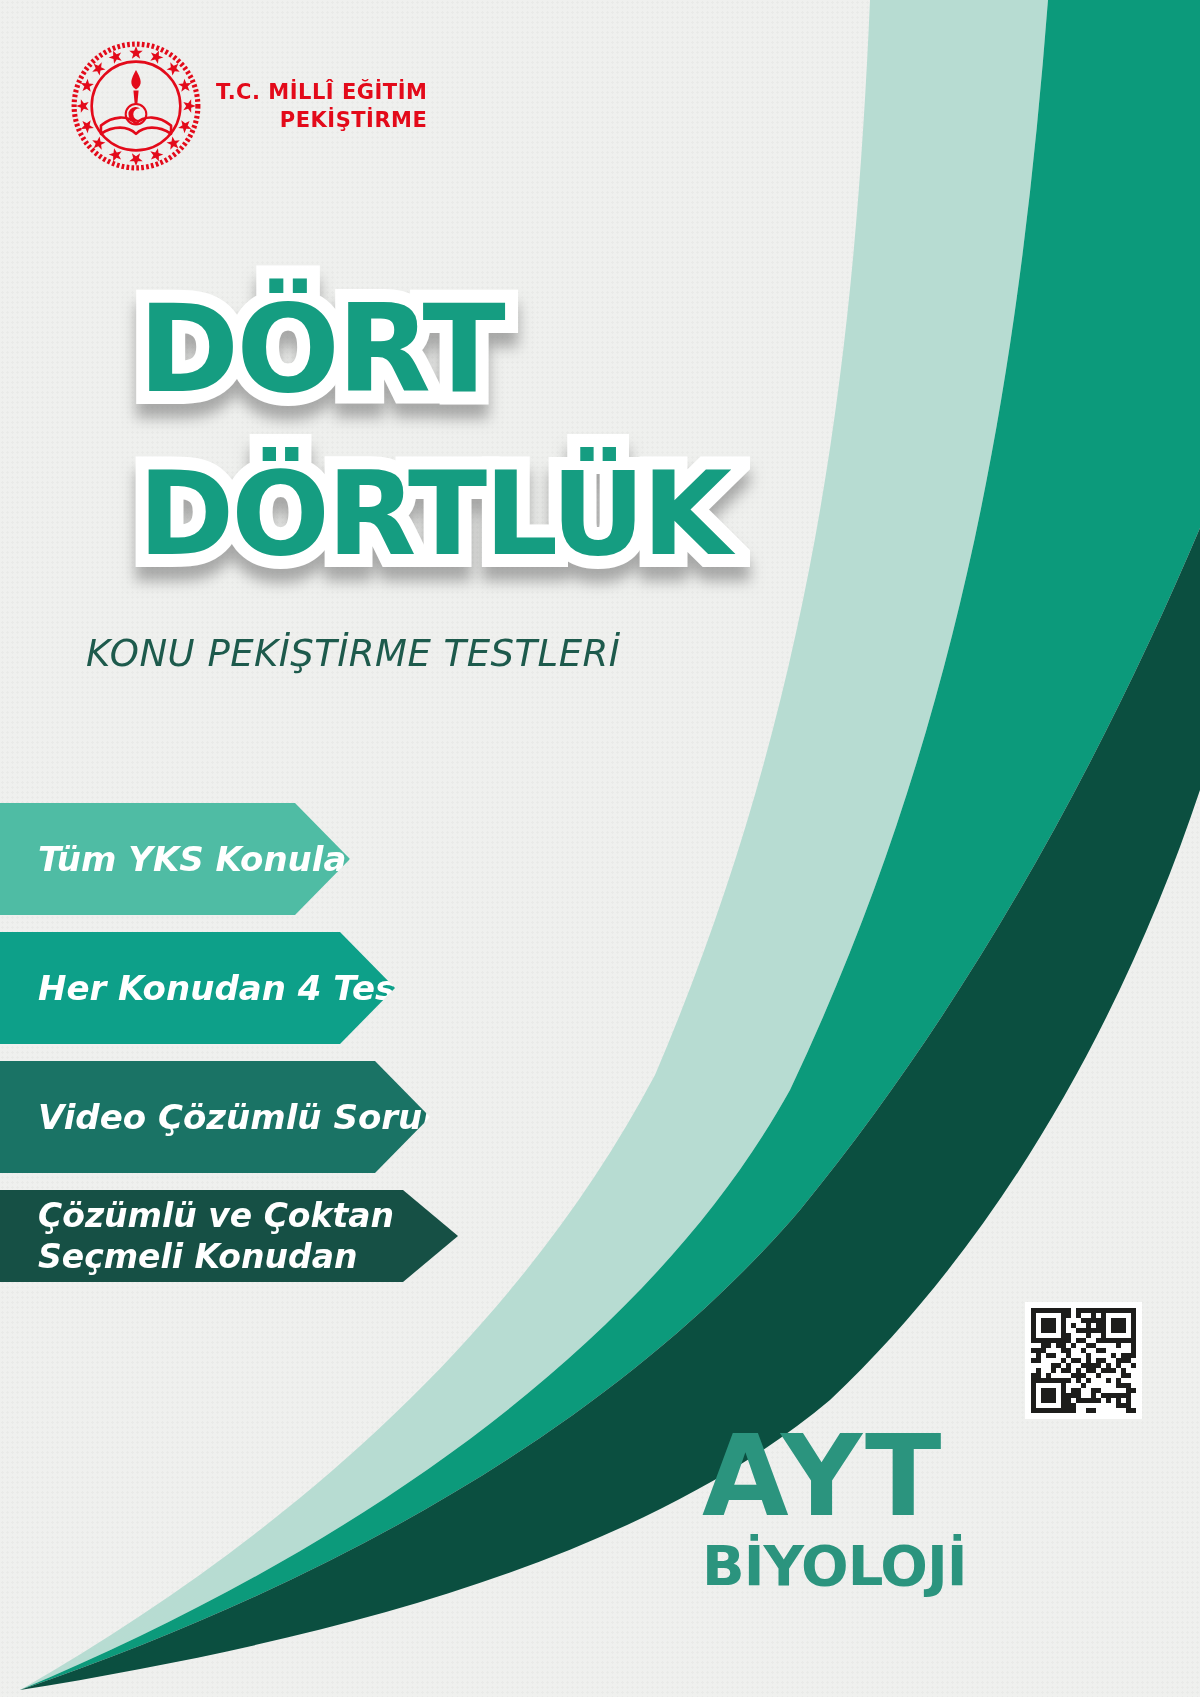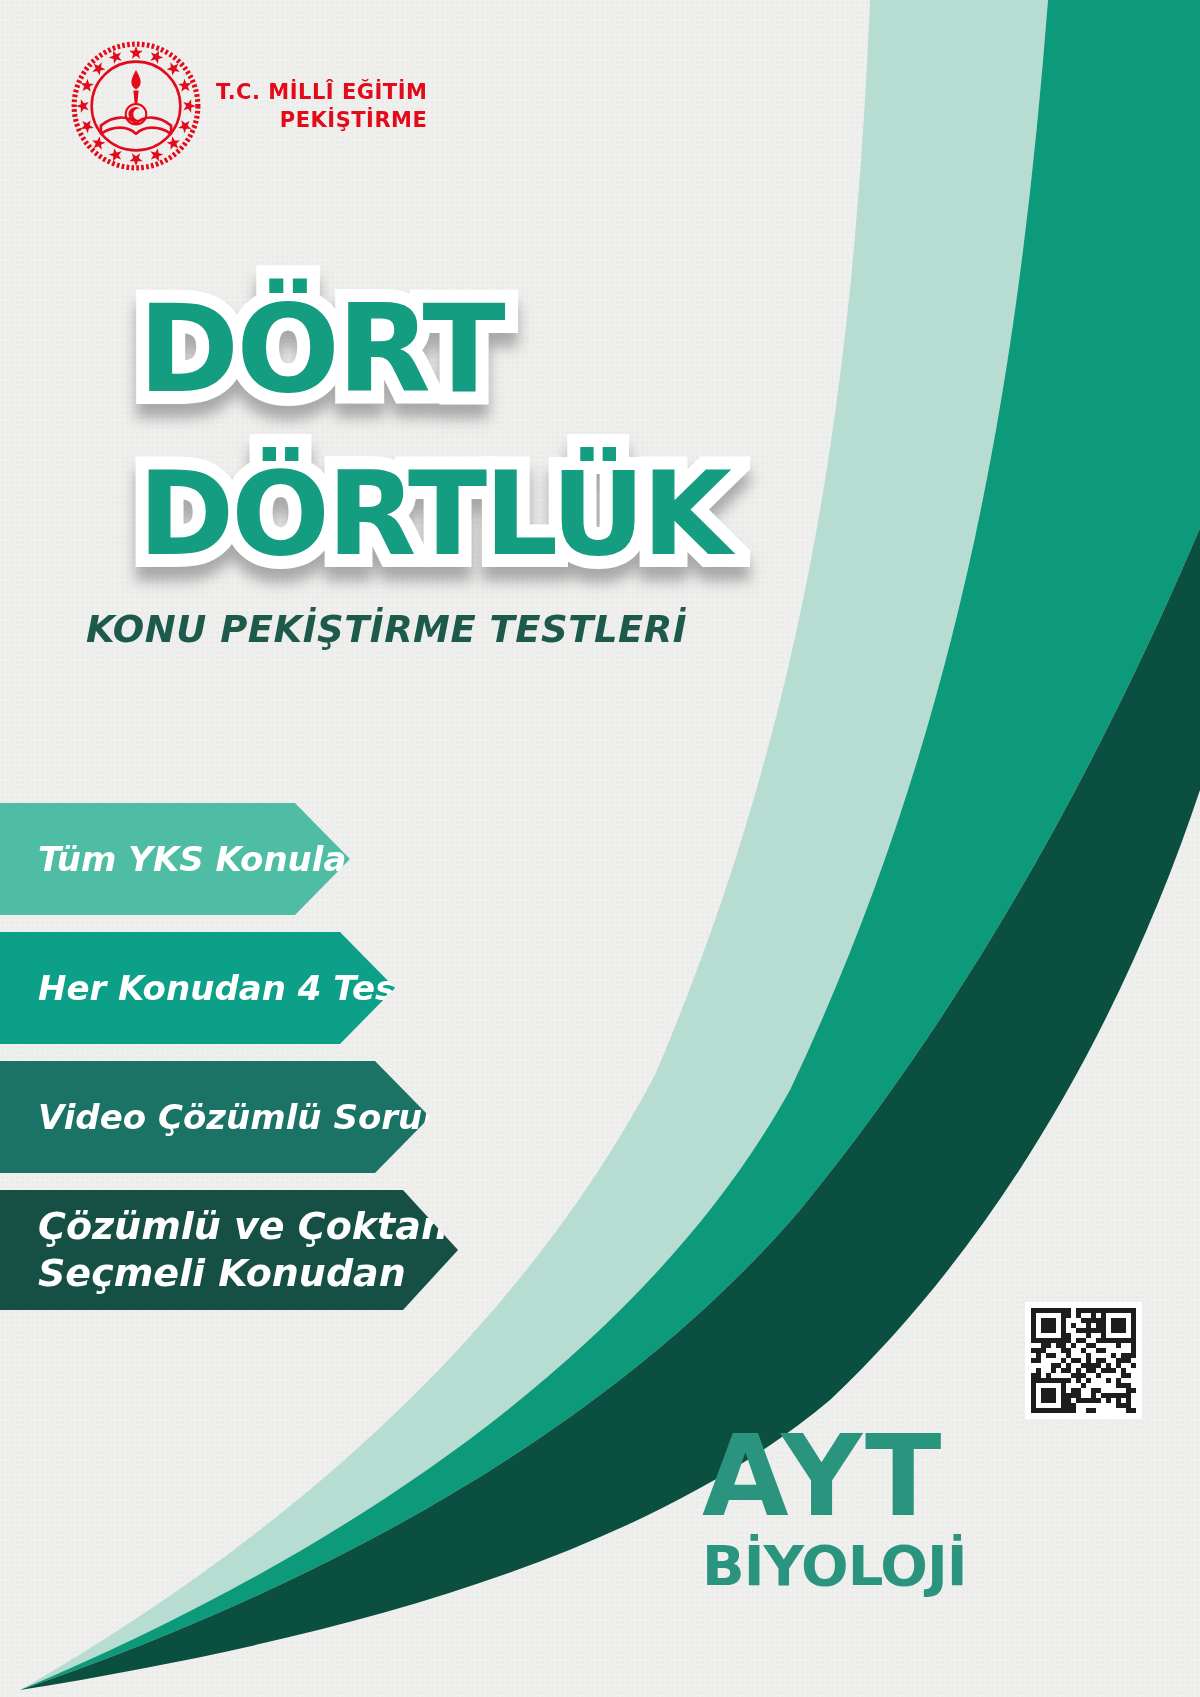--- a/index.html
+++ b/index.html
@@ -24,38 +24,38 @@
   }
   .sticker::before{
     content:attr(data-text);
     position:absolute;left:0;top:0;z-index:-1;
     color:#ffffff;-webkit-text-stroke:26px #ffffff;
     filter:drop-shadow(0 14px 7px rgba(110,110,110,.55));
   }
   .title-line1{font-size:122px;}
   .title-line2{font-size:116px;margin-top:46px;}
   .subtitle{
-    position:absolute;left:86px;top:608px;z-index:2;
-    font-size:37px;font-weight:bold;font-style:italic;letter-spacing:.5px;white-space:nowrap;
+    position:absolute;left:86px;top:632px;z-index:2;
+    font-size:37px;font-weight:normal;font-style:italic;letter-spacing:.5px;white-space:nowrap;
   }
   
   .features{position:absolute;left:0;top:803px;z-index:2;}
   .banner{
     color:#fff;font-weight:bold;font-style:italic;font-size:34px;
     display:flex;flex-direction:column;justify-content:center;
     padding-left:38px;box-sizing:border-box;
     height:112px;margin-bottom:17px;
     clip-path:polygon(0 0, calc(100% - 55px) 0, 100% 50%, calc(100% - 55px) 100%, 0 100%);
     filter:drop-shadow(5px 6px 3px rgba(50,50,50,.4));
     line-height:1.25;white-space:nowrap;
   }
   .banner-1{width:350px;}
   .banner-2{width:395px;}
   .banner-3{width:430px;}
-  .banner-4{width:458px;height:120px;font-size:38px;}
+  .banner-4{width:458px;height:92px;font-size:33px;}
   
   .qr{position:absolute;left:1025px;top:1302px;z-index:2;background:#fff;padding:6px;width:105px;height:105px;}
   .qr-grid{display:grid;grid-template-columns:repeat(21,5px);grid-auto-rows:5px;}
   .qm{background:#1d1d1b;}
   .qfinder{position:absolute;width:25px;height:25px;border:5px solid #1d1d1b;}
   .qfinder::after{content:"";position:absolute;left:5px;top:5px;width:15px;height:15px;background:#1d1d1b;}
   .qf-tl{left:6px;top:6px;} .qf-tr{right:6px;top:6px;} .qf-bl{left:6px;bottom:6px;}
   
   .exam{position:absolute;right:28px;top:1420px;z-index:2;width:470px;font-weight:bold;}
   .exam-level{font-size:112px;line-height:1;letter-spacing:3px;}

